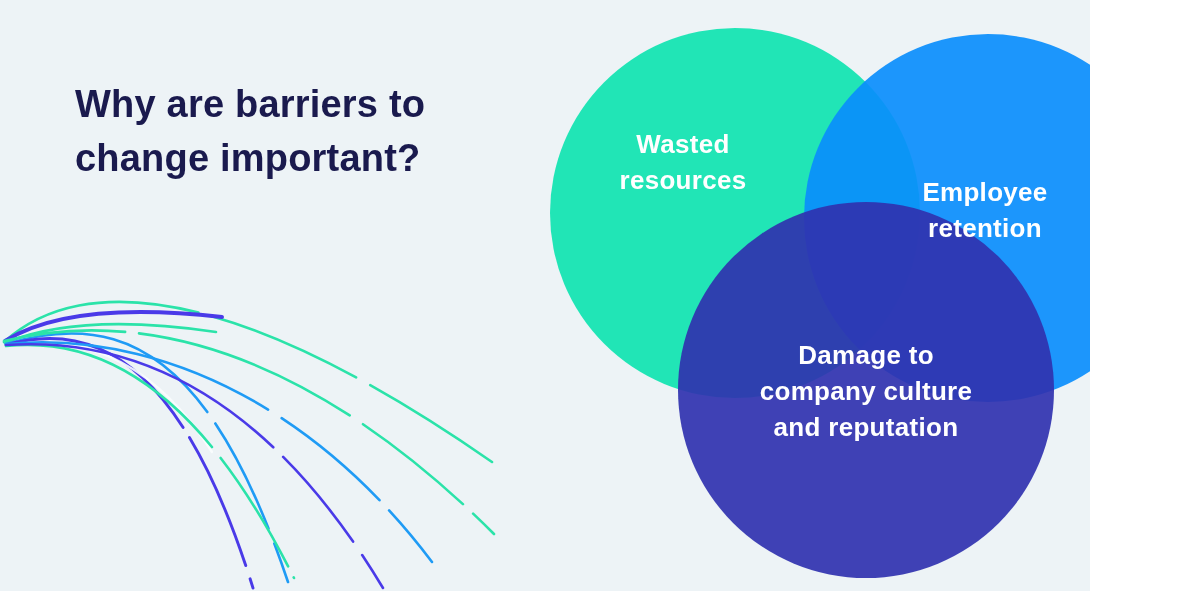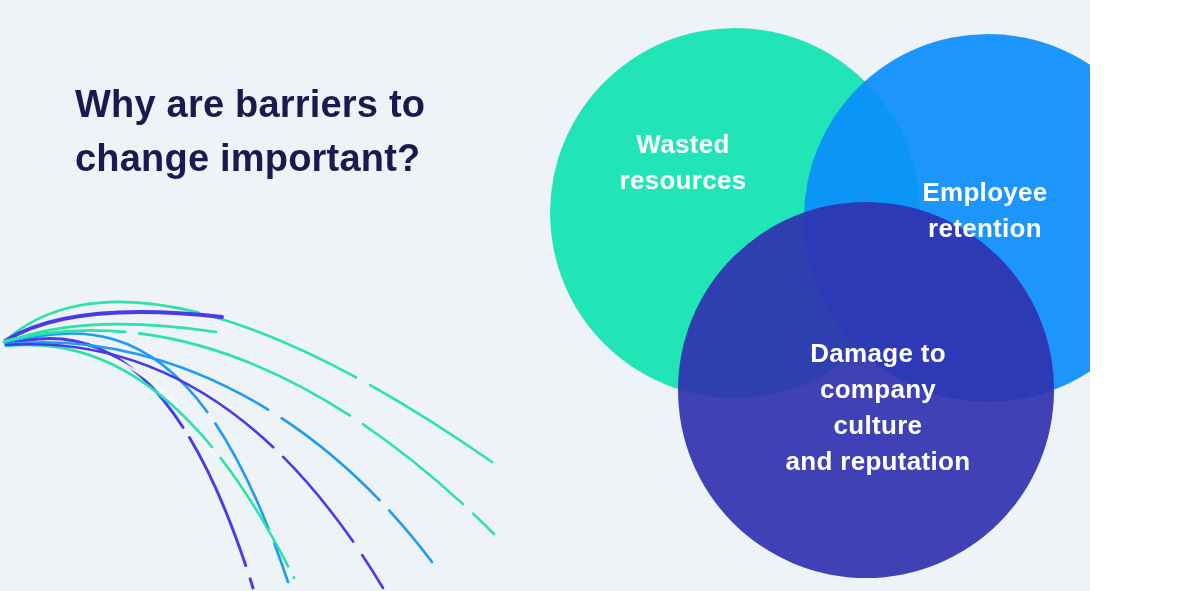--- a/index.html
+++ b/index.html
@@ -42,21 +42,21 @@
     color: #FFFFFF;
     font-size: 26px;
     font-weight: bold;
     line-height: 1.38;
     text-align: center;
     white-space: pre-line;
     letter-spacing: 0.3px;
   }
   .venn-label.wasted    { left: 683px; top: 163px; }
   .venn-label.retention { left: 985px; top: 163px; margin-top: 48px; }
-  .venn-label.culture   { left: 866px; top: 408px; margin-left: 12px; }
+  .venn-label.culture   { left: 866px; top: 392px; }
 </style>
 </head>
 <body>
 
 <div class="canvas">
 
   <h1 class="page-title">Why are barriers to
 change important?</h1>
 
   <svg class="venn-svg" viewBox="0 0 1200 591" xmlns="http://www.w3.org/2000/svg">

